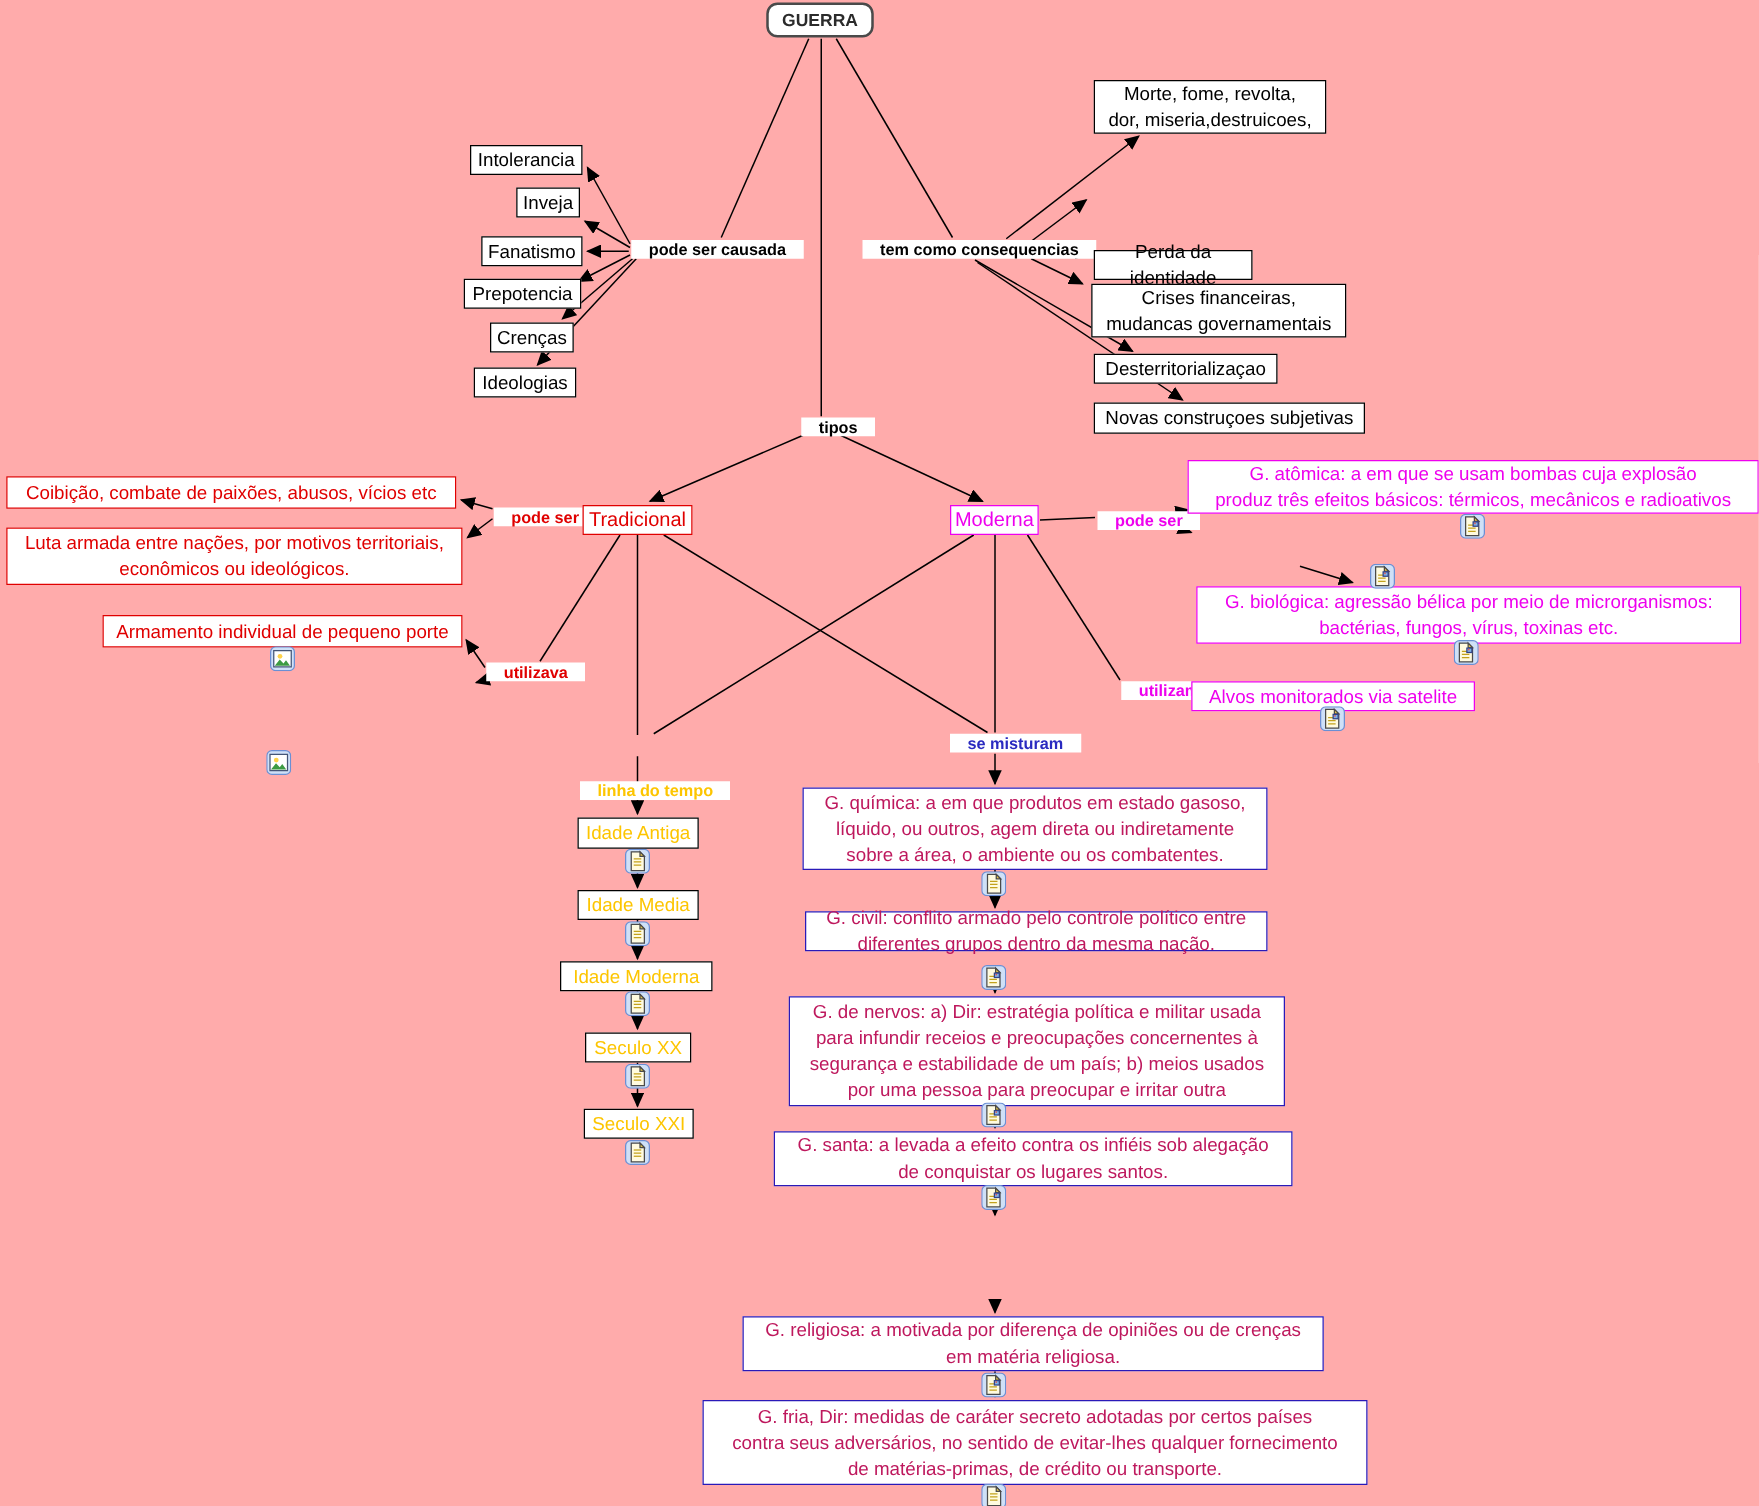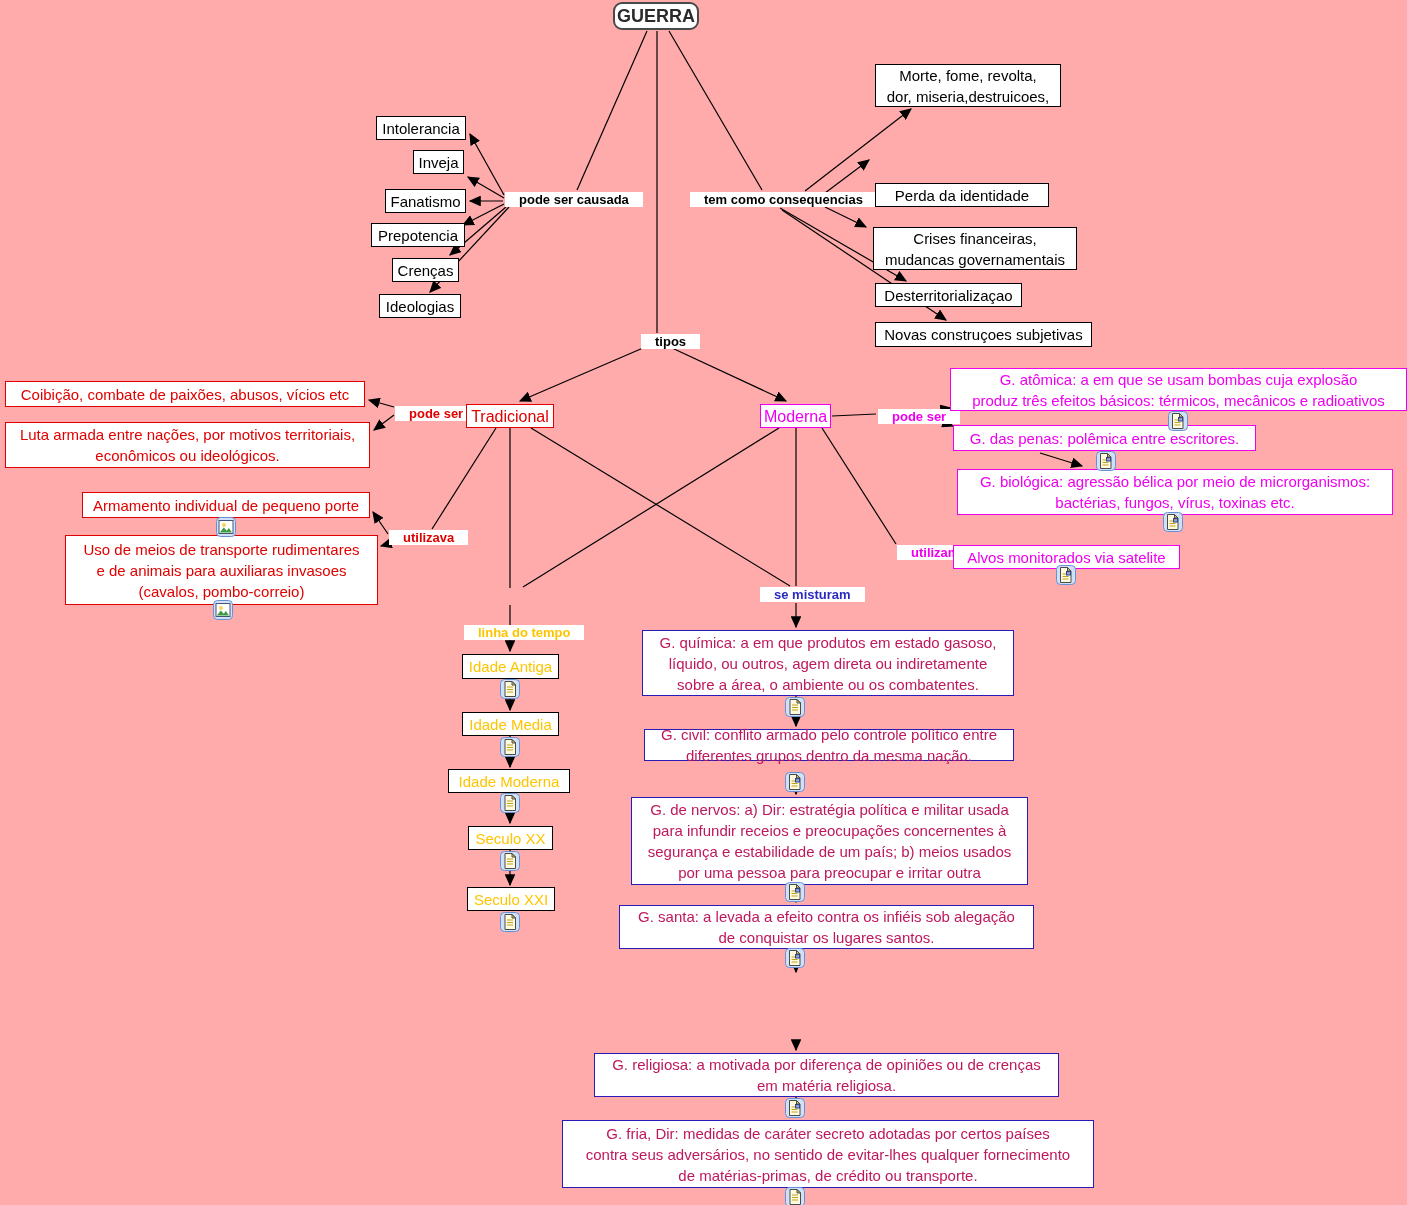--- a/index.html
+++ b/index.html
@@ -8,21 +8,21 @@
     background:#ffabab;
     font-family:"Liberation Sans", sans-serif;
   }
   #wires{position:absolute;left:0;top:0;z-index:0;}
   .n{
     position:absolute;box-sizing:border-box;background:#fff;border:1px solid #000;
     display:flex;align-items:center;justify-content:center;text-align:center;
     font-size:15px;line-height:21px;padding:0 3px;white-space:pre-line;z-index:1;
   }
   .root{
-    border:2px solid #4a4a4a;border-radius:9px;font-weight:bold;font-size:18px;color:#2b2b2b;text-align:center;
+    border:2px solid #4a4a4a;border-radius:9px;font-weight:bold;font-size:14px;color:#2b2b2b;text-align:center;
   }
   .c-red{color:#e00000;border-color:#e00000;}
   .c-mag{color:#ee00ee;border-color:#ee00ee;}
   .c-blue{color:#be185d;border-color:#2a1ab8;margin-left:34px;}
   .c-yel{color:#fdc500;border-color:#000;}
   .big{font-size:16px;}
   .lab{
     position:absolute;background:#fff;font-weight:bold;font-size:13px;line-height:15px;
     padding:0 14px;white-space:nowrap;z-index:1;color:#000;
   }
@@ -133,39 +133,35 @@
 
   <div class="n" style="left:376px;top:116px;width:90px;height:24px">Intolerancia</div>
   <div class="n" style="left:413px;top:150px;width:51px;height:24px">Inveja</div>
   <div class="n" style="left:385px;top:189px;width:81px;height:24px">Fanatismo</div>
   <div class="n" style="left:371px;top:223px;width:94px;height:24px">Prepotencia</div>
   <div class="n" style="left:392px;top:258px;width:67px;height:24px">Crenças</div>
   <div class="n" style="left:379px;top:294px;width:82px;height:24px">Ideologias</div>
 
   <div class="n" style="left:875px;top:64px;width:186px;height:43px">Morte, fome, revolta,
 dor, miseria,destruicoes,</div>
-  <div class="n" style="left:875px;top:183px;width:174px;height:24px">Perda da identidade</div>
+  <div class="n" style="left:875px;top:200px;width:127px;height:24px">Perda da identidade</div>
   <div class="n" style="left:873px;top:227px;width:204px;height:43px">Crises financeiras,
 mudancas governamentais</div>
   <div class="n" style="left:875px;top:283px;width:147px;height:24px">Desterritorializaçao</div>
   <div class="n" style="left:875px;top:322px;width:217px;height:25px">Novas construçoes subjetivas</div>
 
   <div class="n c-red big" style="left:466px;top:404px;width:88px;height:24px">Tradicional</div>
   <div class="n c-red" style="left:5px;top:381px;width:360px;height:26px">Coibição, combate de paixões, abusos, vícios etc</div>
   <div class="n c-red" style="left:5px;top:422px;width:365px;height:46px">Luta armada entre nações, por motivos territoriais,
 econômicos ou ideológicos.</div>
   <div class="n c-red" style="left:82px;top:492px;width:288px;height:26px">Armamento individual de pequeno porte</div>
-  <div class="n c-red" style="left:65px;top:535px;width:313px;height:70px">Uso de meios de transporte rudimentares
-e de animais para auxiliaras invasoes
-(cavalos, pombo-correio)</div>
 
   <div class="n c-mag big" style="left:760px;top:404px;width:71px;height:24px">Moderna</div>
   <div class="n c-mag" style="left:950px;top:368px;width:457px;height:43px">G. atômica: a em que se usam bombas cuja explosão
 produz três efeitos básicos: térmicos, mecânicos e radioativos</div>
-  <div class="n c-mag" style="left:953px;top:425px;width:303px;height:26px">G. das penas: polêmica entre escritores.</div>
   <div class="n c-mag" style="left:957px;top:469px;width:436px;height:46px">G. biológica: agressão bélica por meio de microrganismos:
 bactérias, fungos, vírus, toxinas etc.</div>
   <div class="n c-mag" style="left:953px;top:545px;width:227px;height:24px">Alvos monitorados via satelite</div>
 
   <div class="n c-yel" style="left:462px;top:654px;width:97px;height:25px">Idade Antiga</div>
   <div class="n c-yel" style="left:462px;top:712px;width:97px;height:24px">Idade Media</div>
   <div class="n c-yel" style="left:448px;top:769px;width:122px;height:24px">Idade Moderna</div>
   <div class="n c-yel" style="left:468px;top:826px;width:85px;height:24px">Seculo XX</div>
   <div class="n c-yel" style="left:467px;top:887px;width:88px;height:24px">Seculo XXI</div>
 

